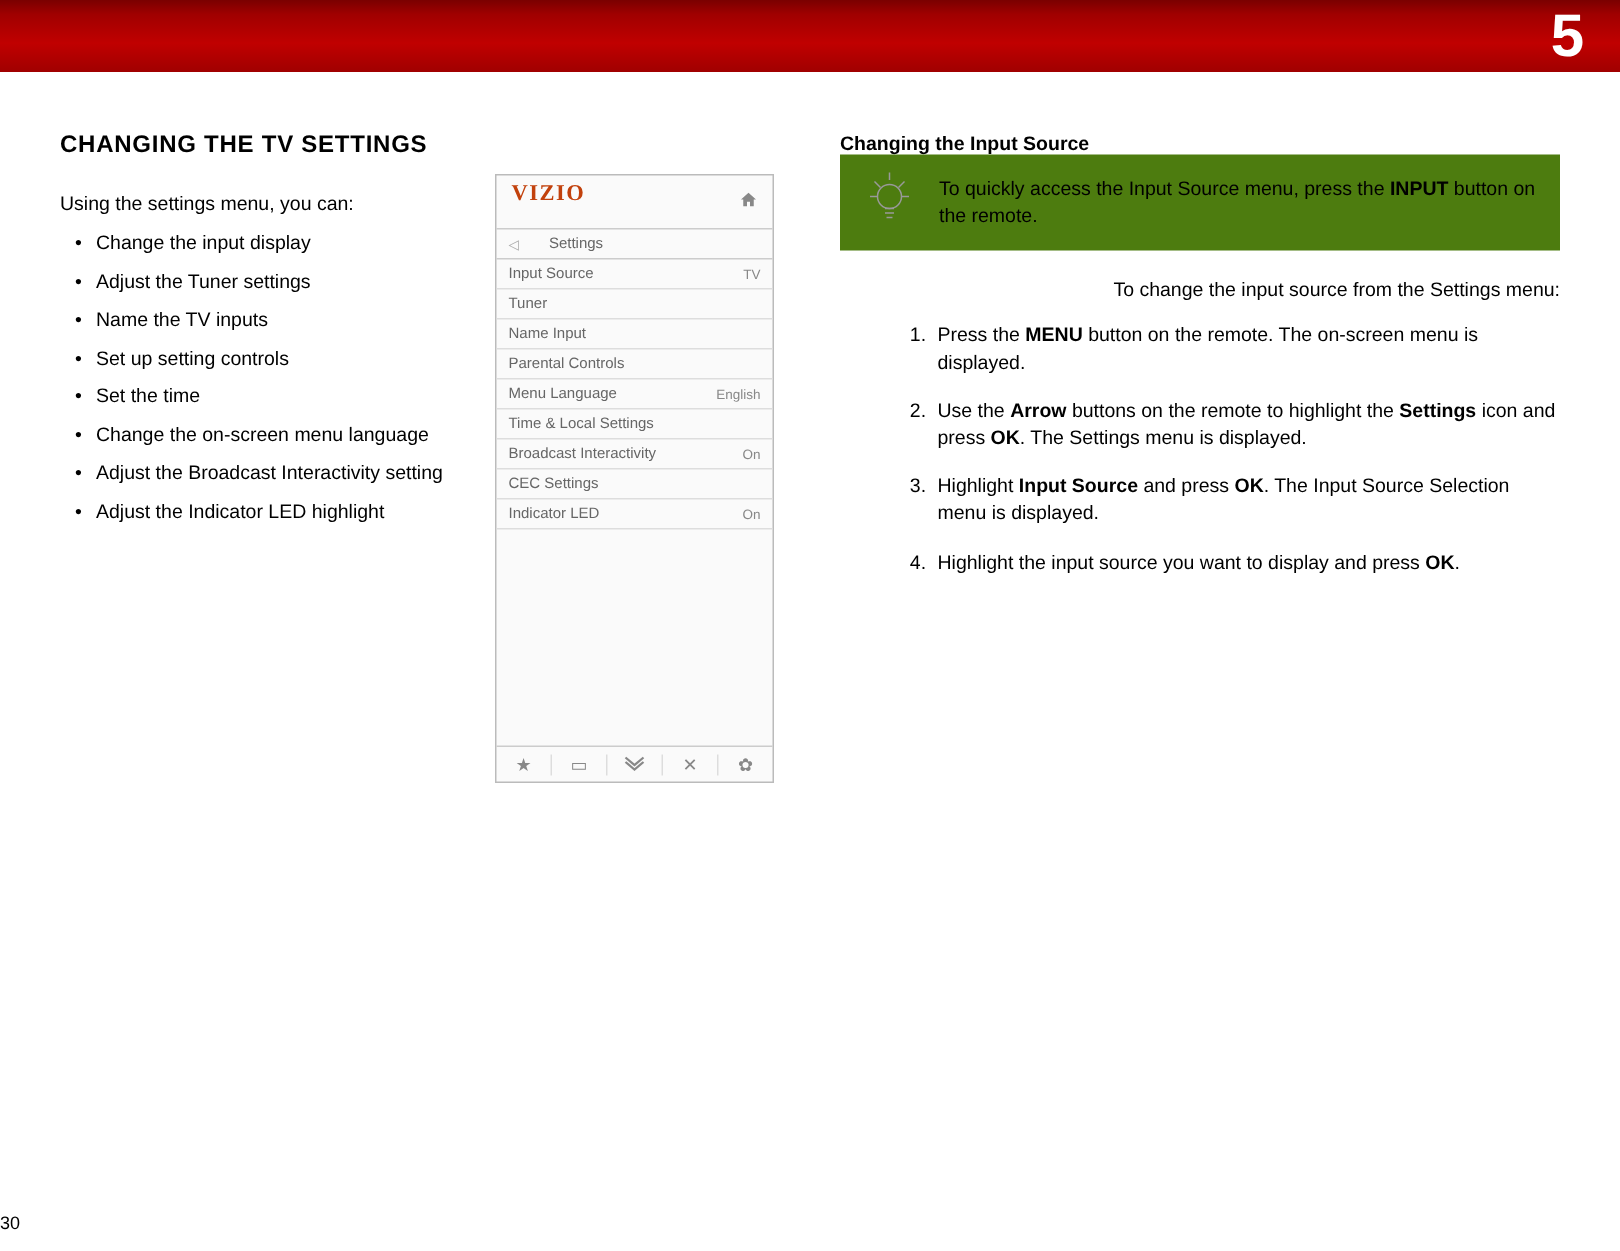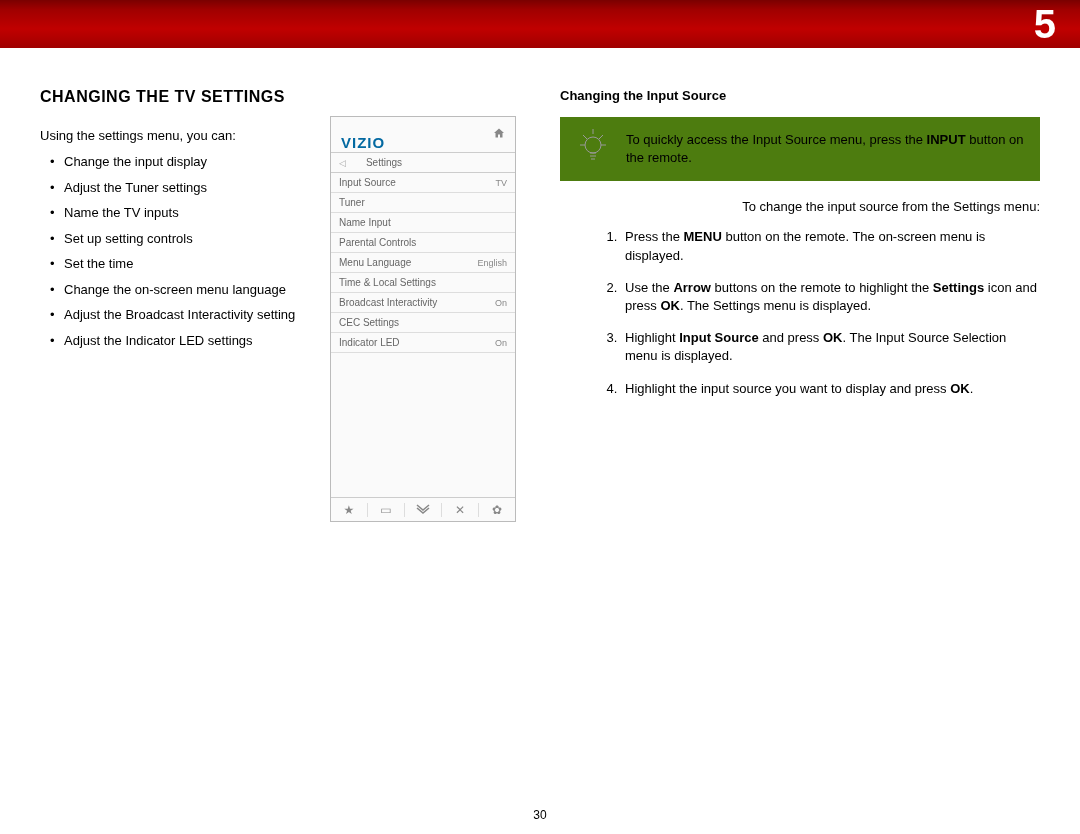--- a/index.html
+++ b/index.html
@@ -72,25 +72,26 @@
     color: #555;
   }
   .tv-header {
     height: 36px;
     position: relative;
     border-bottom: 1px solid #ccc;
   }
   .tv-logo {
     position: absolute;
     left: 10px;
-    top: 17px;
+    top: 4px;
     font-size: 15px;
     font-weight: 800;
     letter-spacing: 1px;
-    color: #0369a1;
+    color: #c2410c;
+    font-family: Liberation Serif, serif;
   }
   .home-icon {
     position: absolute;
     right: 10px;
     top: 10px;
     color: #888;
     font-size: 12px;
   }
   .crumb {
     height: 20px;
@@ -128,21 +129,20 @@
   .col-right {
     position: absolute;
     left: 560px;
     top: 40px;
     width: 480px;
     font-size: 13px;
   }
   .sub-h {
     font-weight: 700;
     font-size: 13px;
-    margin-bottom: 14px;
   }
   .tip-box {
     background: #4d7c0f;
     padding: 14px 14px 14px 66px;
     position: relative;
     line-height: 1.4;
     margin-bottom: 18px;
   }
   .tip-icon-svg {
     position: absolute;
@@ -161,21 +161,20 @@
   }
   .b { font-weight: 700; }
   .page-num {
     position: absolute;
     left: 50%;
     transform: translateX(-50%);
     bottom: 12px;
     font-size: 12px;
     color: #000;
     width:100%;
-    text-align:center;
   }
   .page-wrap { position: relative; width:1080px; height:834px; }
 </style>
 </head>
 <body>
 
 <div class="page-wrap">
   <div class="top-bar">
     <div class="chapter-num">5</div>
   </div>
@@ -186,21 +185,21 @@
       <h1 class="section">CHANGING THE TV SETTINGS</h1>
       <p class="intro">Using the settings menu, you can:</p>
       <ul class="bullets">
         <li>Change the input display</li>
         <li>Adjust the Tuner settings</li>
         <li>Name the TV inputs</li>
         <li>Set up setting controls</li>
         <li>Set the time</li>
         <li>Change the on-screen menu language</li>
         <li>Adjust the Broadcast Interactivity setting</li>
-        <li>Adjust the Indicator LED settings</li>
+        <li>Adjust the Indicator LED highlight</li>
       </ul>
     </div>
 
     <div class="tv-screenshot">
       <div class="tv-header">
         <div class="tv-logo">VIZIO</div>
         <div class="home-icon">
           <svg width="12" height="12" viewBox="0 0 24 24" fill="#888">
               <path d="M12 3 L2 12 H5 V21 H10 V15 H14 V21 H19 V12 H22 Z"></path>
             </svg>

